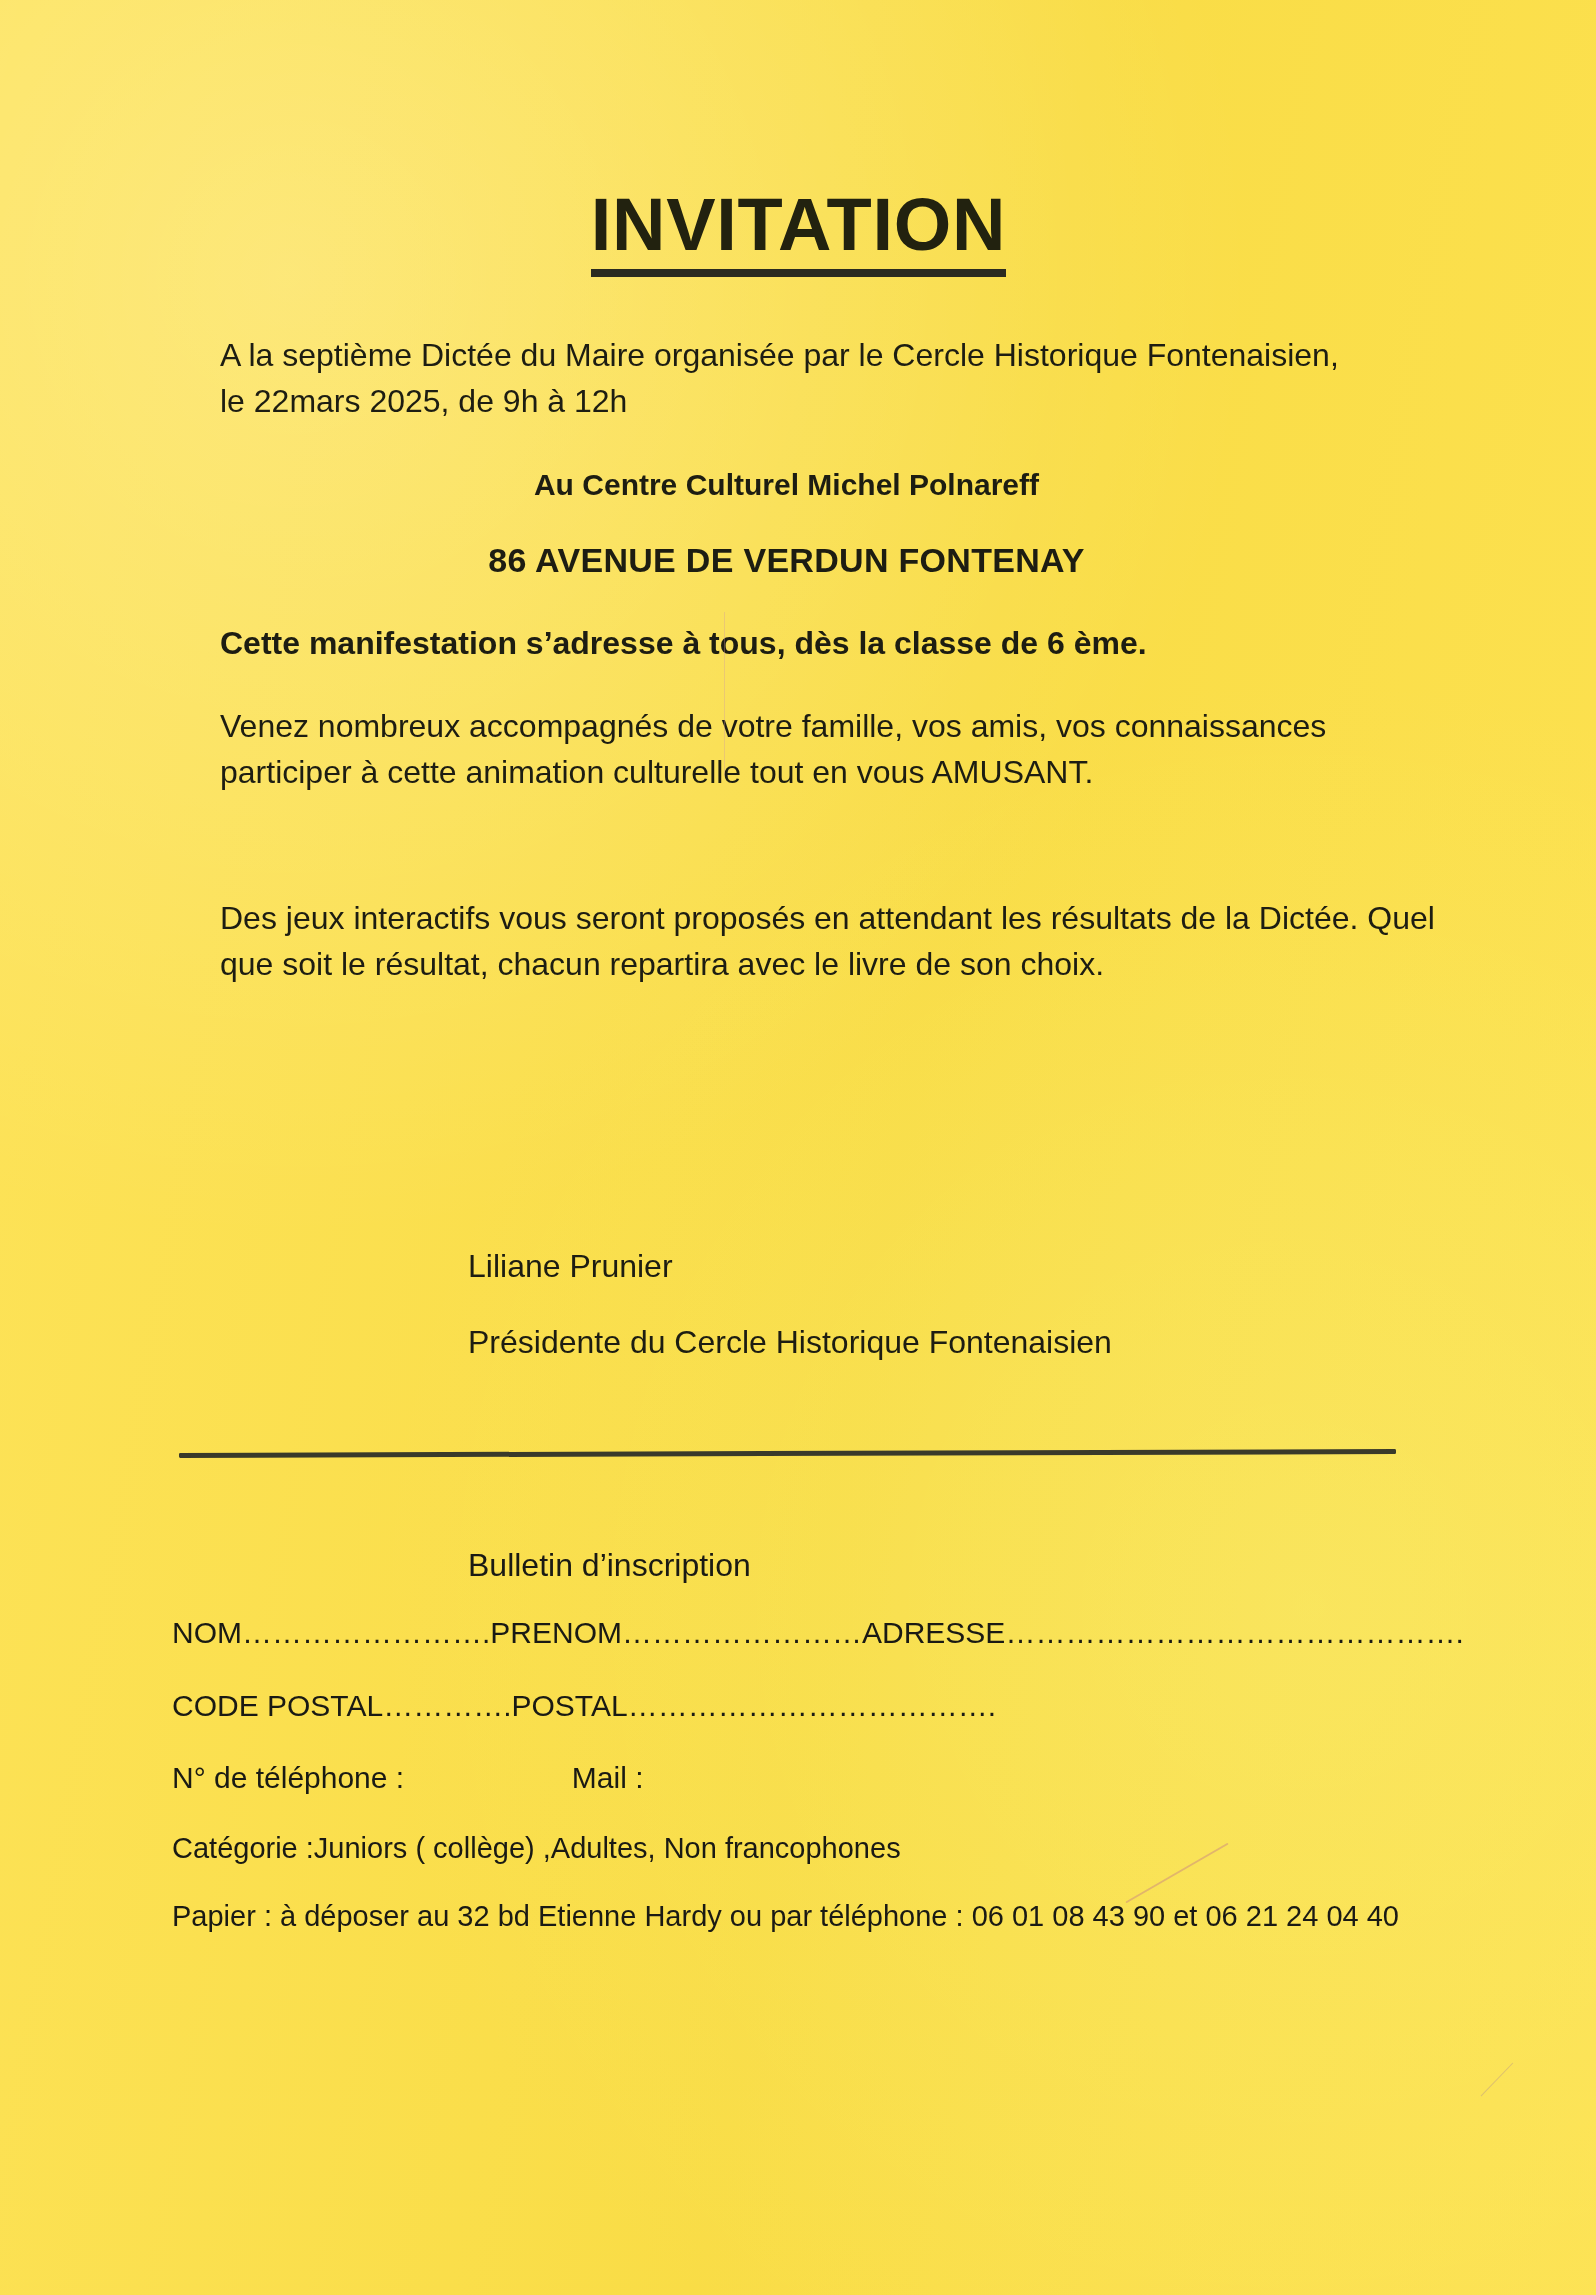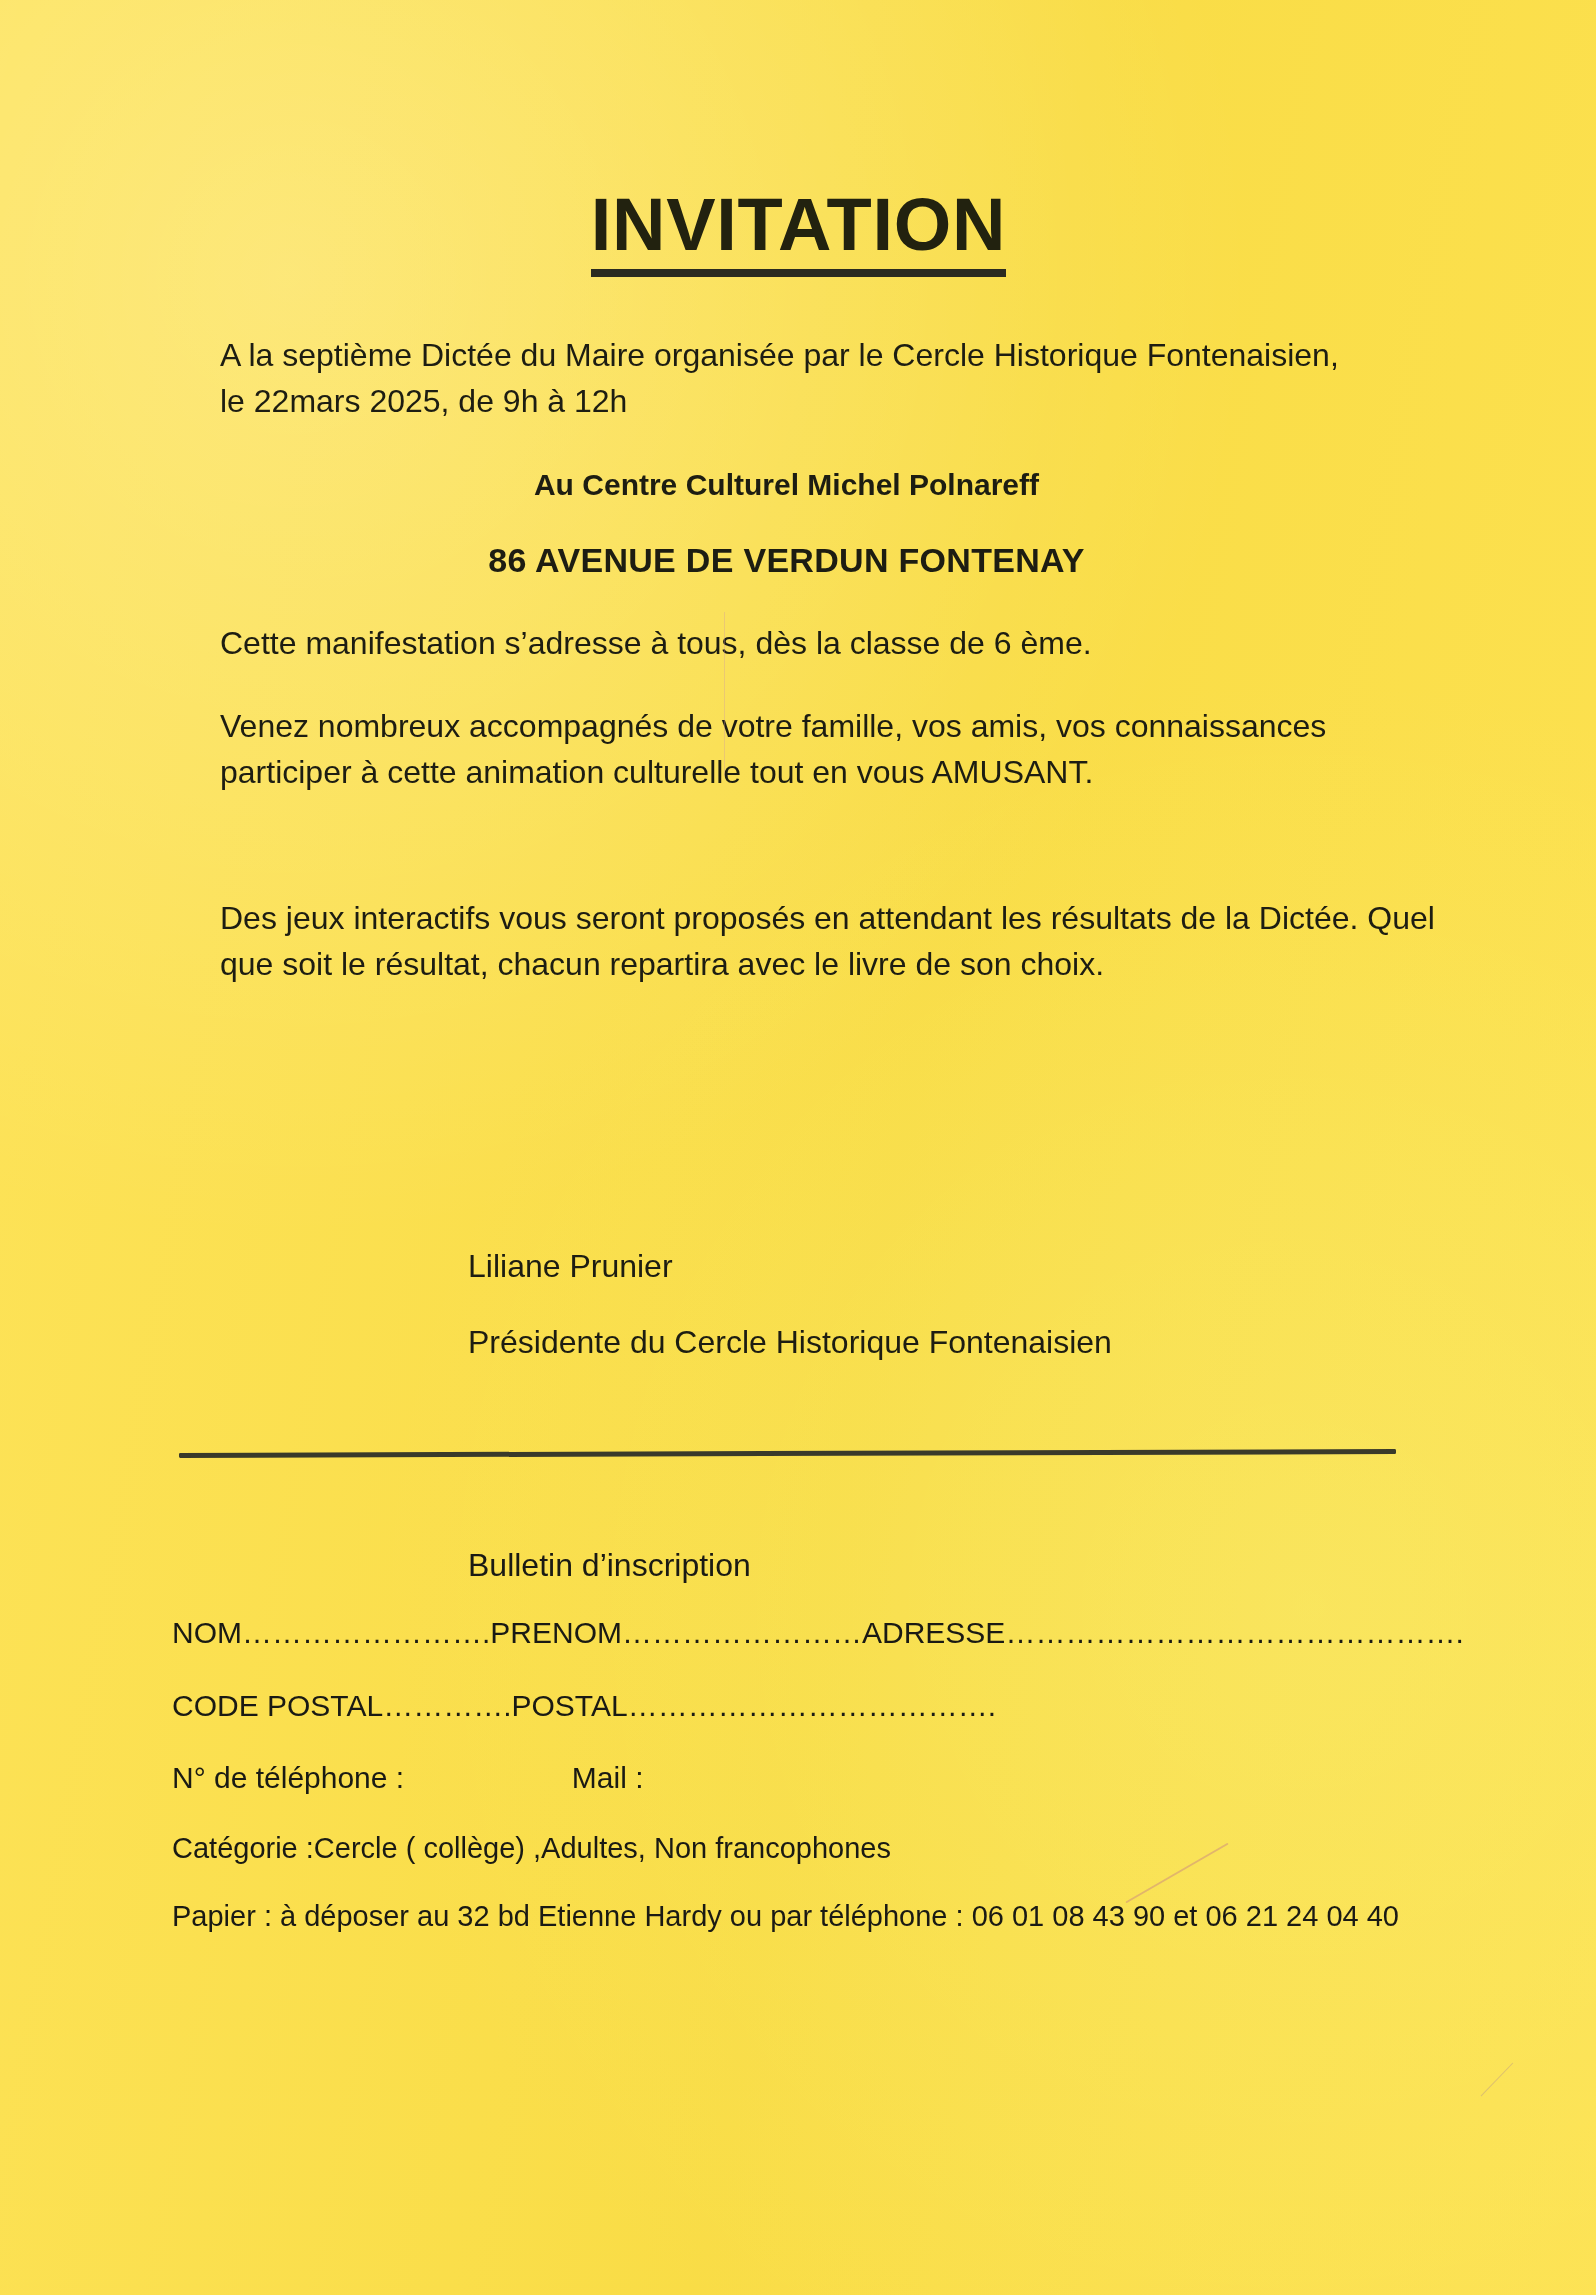--- a/index.html
+++ b/index.html
@@ -93,20 +93,21 @@
     top: 332px;
     width: 1250px;
   }
   .venue-1 { top: 468px; }
   .venue-2 { top: 541px; }
 
   .para-1 {
     left: 172px;
     top: 620px;
     width: 1250px;
+    font-weight: bold;
   }
   .para-2 {
     left: 172px;
     top: 703px;
     width: 1237px;
   }
   .para-3 {
     left: 172px;
     top: 895px;
     width: 1257px;
@@ -230,21 +231,21 @@
     <div class="form-line form-nom">NOM…………………….PRENOM……………………ADRESSE……………………………………….</div>
 
     <div class="form-line form-cp">CODE POSTAL………….POSTAL……………………………….</div>
 
     <div class="form-line form-tel">
       <span>N° de téléphone :</span>
       <span class="tel-gap"></span>
       <span>Mail :</span>
     </div>
 
-    <div class="form-line form-cat">Catégorie :Cercle ( collège) ,Adultes,  Non francophones</div>
+    <div class="form-line form-cat">Catégorie :Juniors ( collège) ,Adultes,  Non francophones</div>
 
     <div class="form-line form-papier">Papier : à déposer au 32 bd Etienne Hardy ou par téléphone :  06 01 08 43 90 et 06 21 24 04 40</div>
 
     <div class="mark mark-a"></div>
     <div class="mark mark-b"></div>
     <div class="mark mark-c"></div>
 
   </div>
 </div>
 

